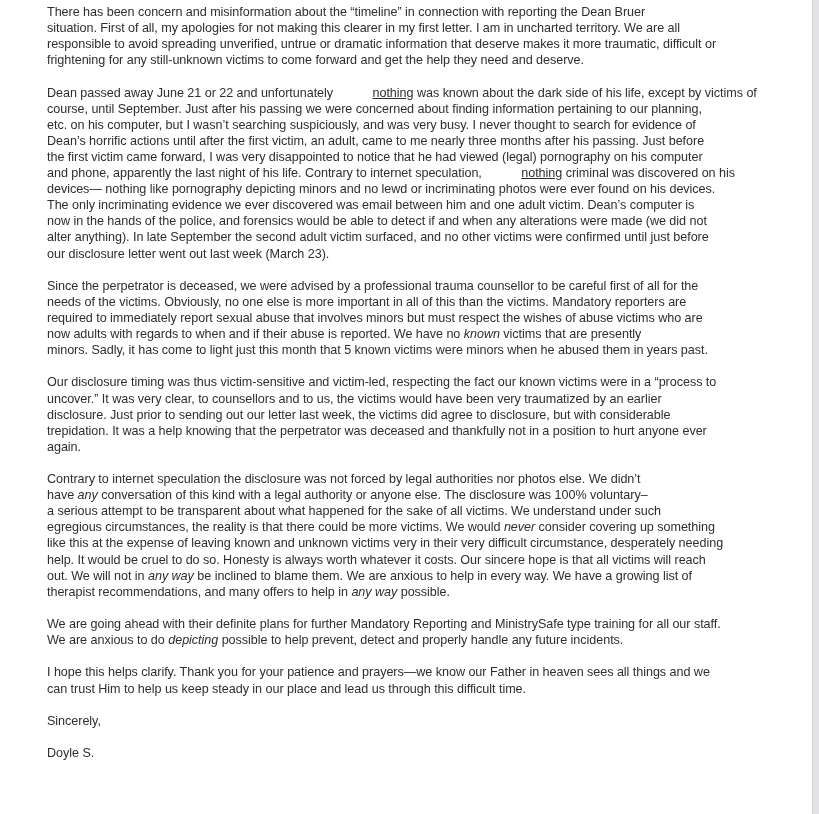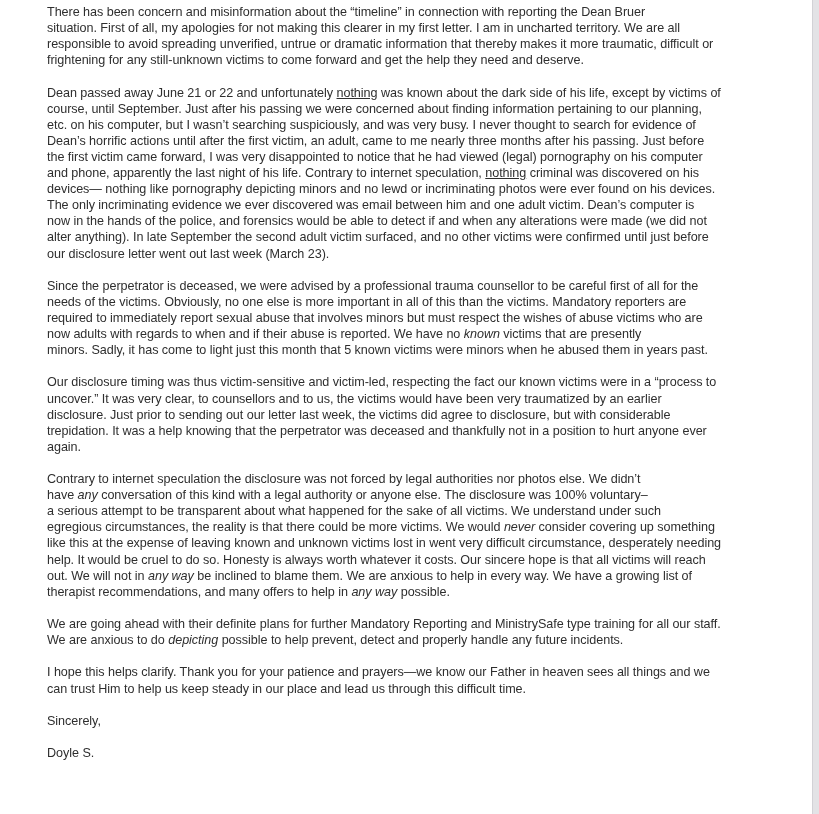--- a/index.html
+++ b/index.html
@@ -24,34 +24,34 @@
     position: absolute; left: 47px; top: 4px;
     width: 730px;
     font-family: "Liberation Sans", sans-serif;
     font-size: 12.6px;
     line-height: 16.1px;
     color: #2e2e2e;
     letter-spacing: -0.05px;
   }
   .letter p { margin: 0 0 16.2px 0; }
   .line { display: block; white-space: nowrap; }
-  .u { text-decoration: underline; }
+  .u { text-decoration: underline; margin-left: 36px; }
   .i { font-style: italic; }
   .closing { margin-top: 0; }
 </style>
 </head>
 <body>
 
 <div class="page">
   <div class="letter">
     <div id="paragraphs">
         <p>
           <span class="line">There has been concern and misinformation about the “timeline” in connection with reporting the Dean Bruer</span>
           <span class="line">situation.  First of all, my apologies for not making this clearer in my first letter.  I am in uncharted territory.  We are all</span>
-          <span class="line">responsible to avoid spreading unverified, untrue or dramatic information that thereby makes it more traumatic, difficult or</span>
+          <span class="line">responsible to avoid spreading unverified, untrue or dramatic information that deserve makes it more traumatic, difficult or</span>
           <span class="line">frightening for any still-unknown victims to come forward and get the help they need and deserve.</span>
         </p>
         <p>
           <span class="line">Dean passed away June 21 or 22 and unfortunately <span class="u">nothing</span> was known about the dark side of his life, except by victims of</span>
           <span class="line">course, until September.  Just after his passing we were concerned about finding information pertaining to our planning,</span>
           <span class="line">etc. on his computer, but I wasn’t searching suspiciously, and was very busy.   I never thought to search for evidence of</span>
           <span class="line">Dean’s horrific actions until after the first victim, an adult, came to me nearly three months after his passing.  Just before</span>
           <span class="line">the first victim came forward, I was very disappointed to notice that he had viewed (legal) pornography on his computer</span>
           <span class="line">and phone, apparently the last night of his life.  Contrary to internet speculation, <span class="u">nothing</span> criminal was discovered on his</span>
           <span class="line">devices— nothing like pornography depicting minors and no lewd or incriminating photos were ever found on his devices.</span>
@@ -72,21 +72,21 @@
           <span class="line">uncover.”  It was very clear, to counsellors and to us, the victims would have been very traumatized by an earlier</span>
           <span class="line">disclosure.  Just prior to sending out our letter last week, the victims did agree to disclosure, but with considerable</span>
           <span class="line">trepidation.  It was a help knowing that the perpetrator was deceased and thankfully not in a position to hurt anyone ever</span>
           <span class="line">again.</span>
         </p>
         <p>
           <span class="line">Contrary to internet speculation the disclosure was not forced by legal authorities nor photos else.  We didn’t</span>
           <span class="line">have <span class="i">any</span> conversation of this kind with a legal authority or anyone else.  The disclosure was 100% voluntary–</span>
           <span class="line">a serious attempt to be transparent about what happened for the sake of all victims.  We understand under such</span>
           <span class="line">egregious circumstances, the reality is that there could be more victims.  We would <span class="i">never</span> consider covering up something</span>
-          <span class="line">like this at the expense of leaving known and unknown victims lost in went very difficult circumstance, desperately needing</span>
+          <span class="line">like this at the expense of leaving known and unknown victims very in their very difficult circumstance, desperately needing</span>
           <span class="line">help.  It would be cruel to do so.  Honesty is always worth whatever it costs.  Our sincere hope is that all victims will reach</span>
           <span class="line">out.  We will not in <span class="i">any way</span> be inclined to blame them.  We are anxious to help in every way.  We have a growing list of</span>
           <span class="line">therapist recommendations, and many offers to help in <span class="i">any way</span> possible.</span>
         </p>
         <p>
           <span class="line">We are going ahead with their definite plans for further Mandatory Reporting and MinistrySafe type training for all our staff.</span>
           <span class="line">We are anxious to do <span class="i">depicting</span> possible to help prevent, detect and properly handle any future incidents.</span>
         </p>
         <p>
           <span class="line">I hope this helps clarify.  Thank you for your patience and prayers—we know our Father in heaven sees all things and we</span>

